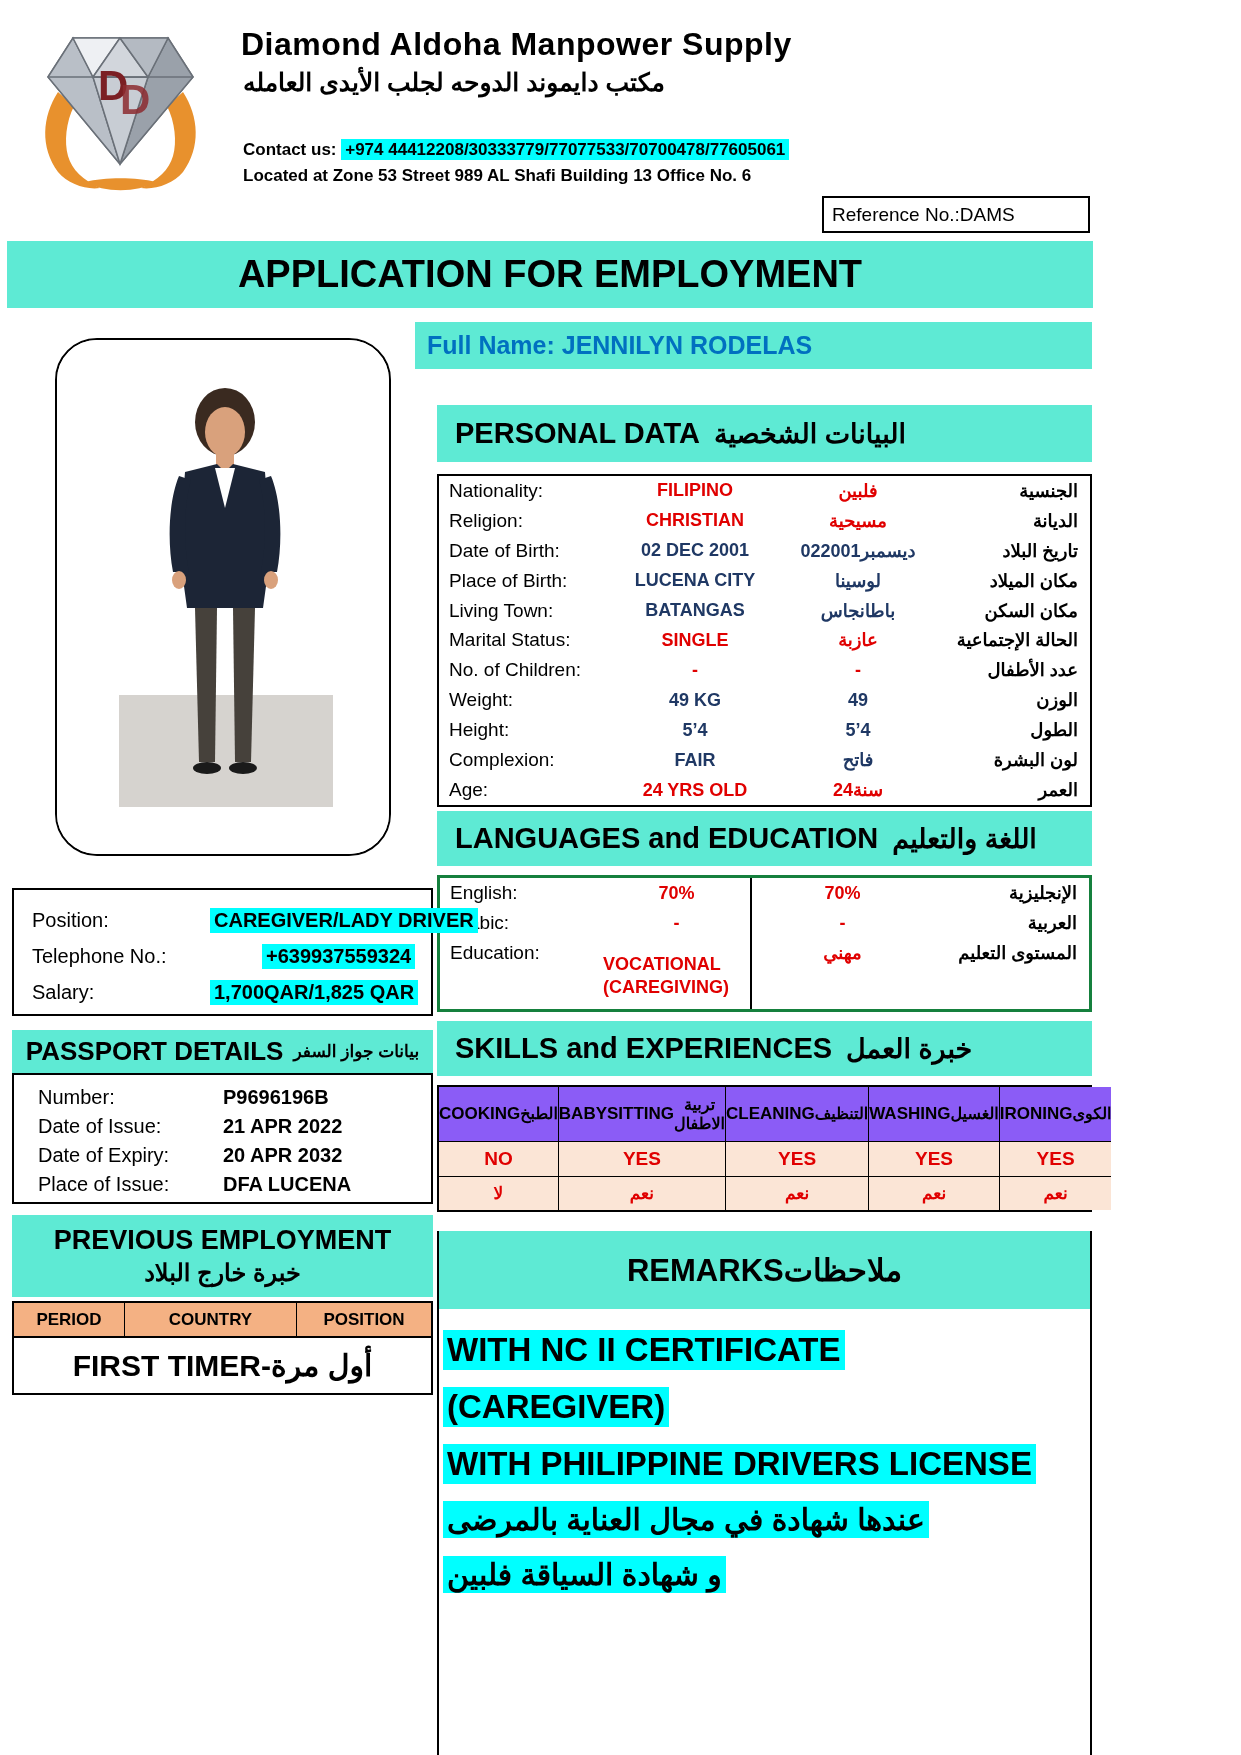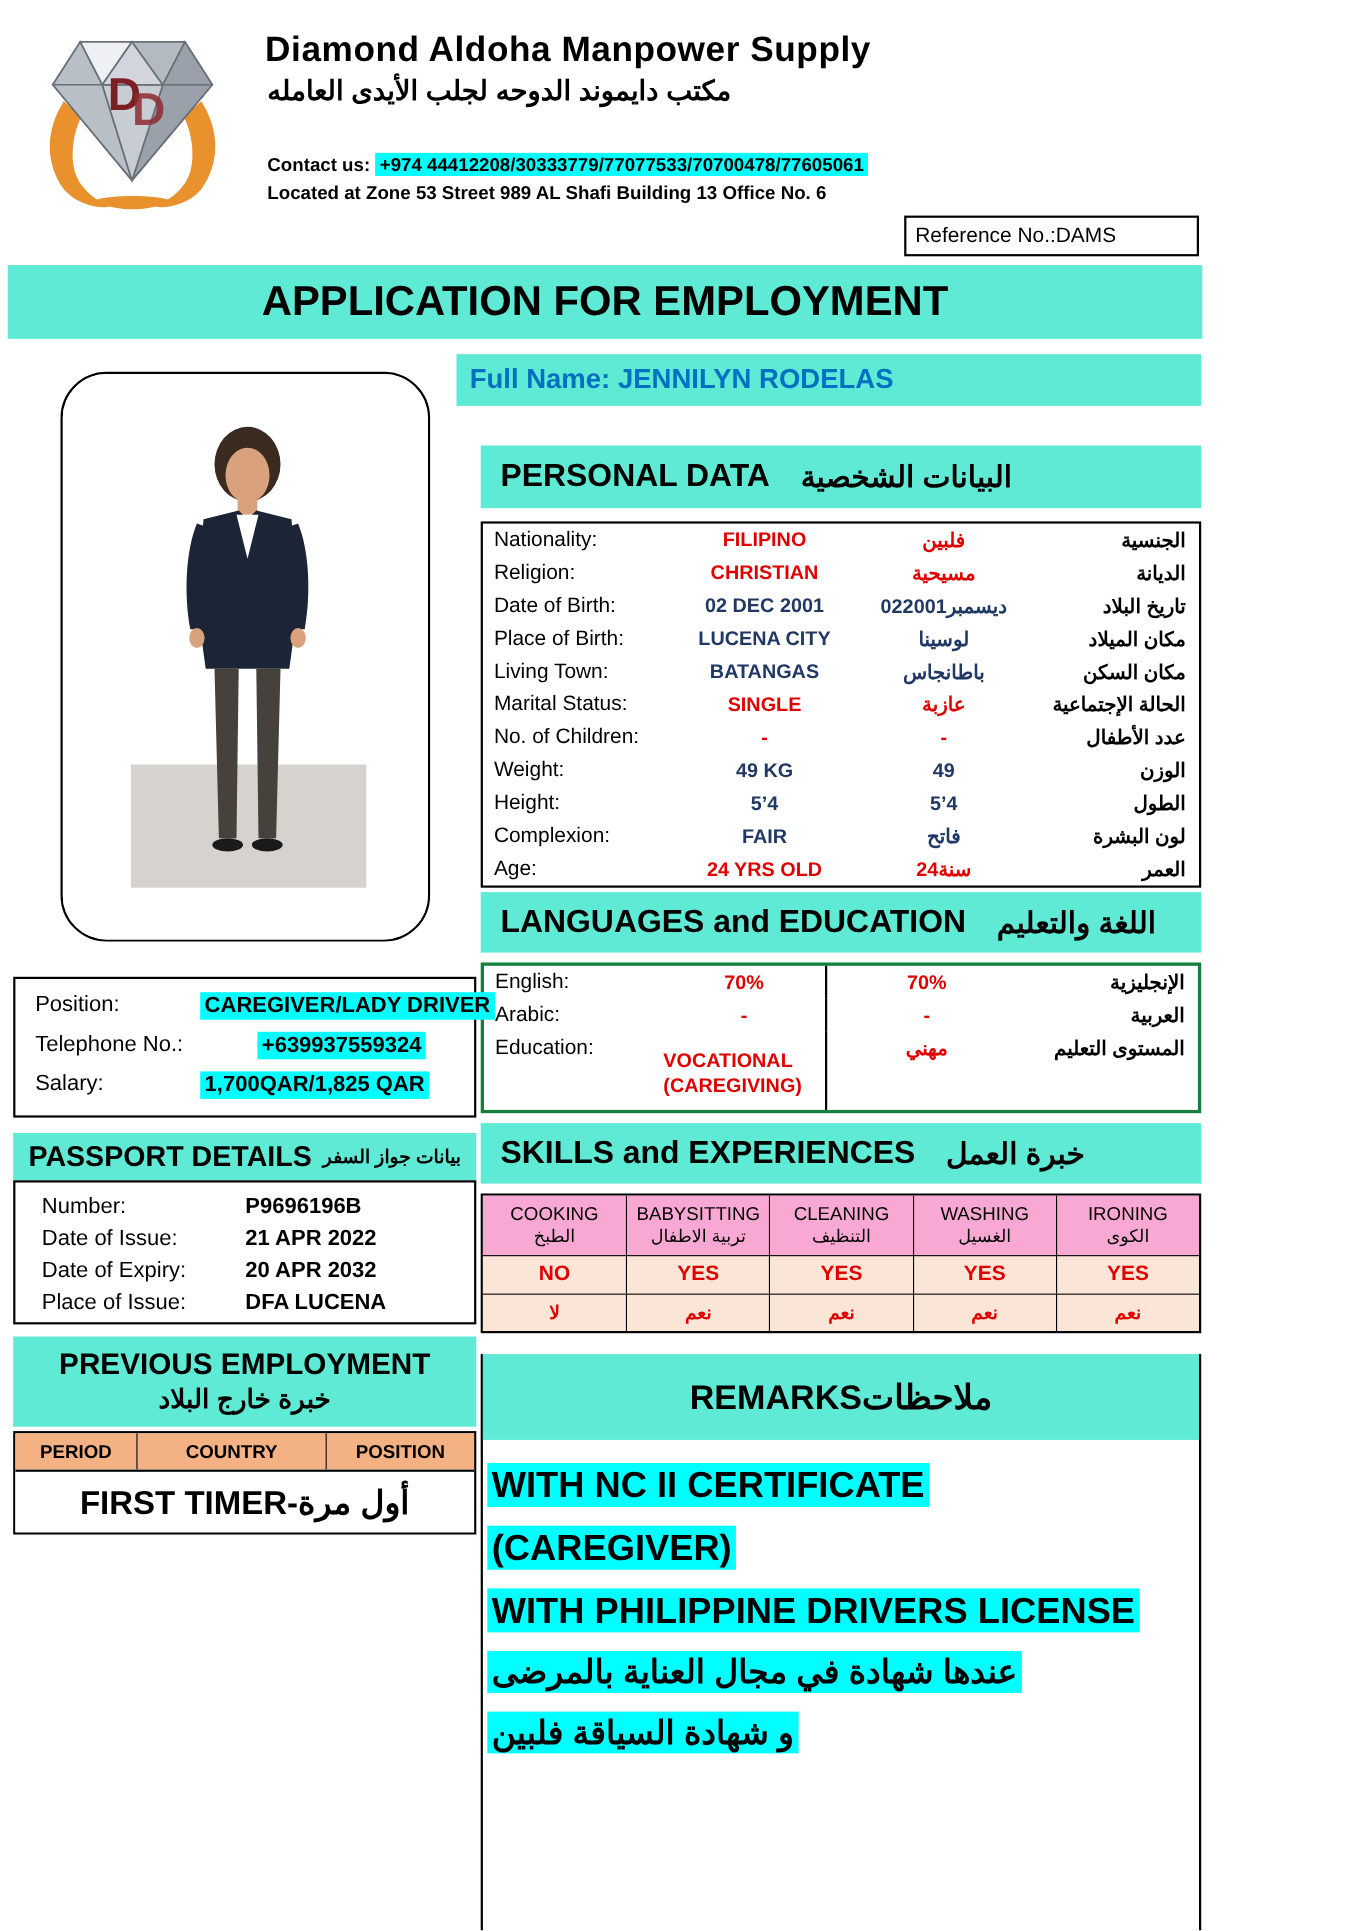--- a/index.html
+++ b/index.html
@@ -21,21 +21,21 @@
   .main-banner { left:7px; top:241px; width:1086px; height:67px; display:flex; align-items:center;
                  justify-content:center; font-size:38px; font-weight:bold; }
   .fullname-bar { left:415px; top:322px; width:677px; height:47px; display:flex; align-items:center;
                   padding-left:12px; font-size:25px; font-weight:bold; color:#0070C0; }
 
   
   .photo-frame { left:55px; top:338px; width:336px; height:518px; border:2px solid #000;
                  border-radius:42px; overflow:hidden; background:#fff; }
 
   
-  .sec-header { display:flex; align-items:center; gap:28px; font-weight:bold; padding-left:18px; }
+  .sec-header { display:flex; align-items:center; gap:14px; font-weight:bold; padding-left:18px; }
   .sec-header .en { font-size:29px; }
   .sec-header .ar { font-size:27px; }
 
   .pd-header { left:437px; top:405px; width:655px; height:57px; }
   .lang-header { left:437px; top:811px; width:655px; height:55px; }
   .skills-header { left:437px; top:1021px; width:655px; height:55px; }
 
   
   .pd-table { left:437px; top:474px; width:655px; height:333px; border:2px solid #000;
               display:grid; grid-template-columns:172px 168px 158px 1fr; grid-auto-rows:1fr; }
@@ -46,40 +46,40 @@
 
   
   .lang-table { left:437px; top:875px; width:655px; height:137px; border:3px solid #15803d;
                 display:grid; grid-template-columns:163px 147px 183px 1fr; grid-template-rows:30px 30px 1fr; }
   .vline { border-left:2px solid #000; }
   .top-align { align-items:flex-start; padding-top:4px; }
   .edu-val { flex-direction:column; line-height:1.25; }
 
   
   .pos-box { left:12px; top:888px; width:421px; height:128px; border:2px solid #000; padding:12px 0 0 18px; }
-  .pos-row { display:flex; align-items:flex-start; height:36px; font-size:20px; }
+  .pos-row { display:flex; align-items:center; height:36px; font-size:20px;gap:28px; }
   .pos-label { width:150px; flex:none; }
   .pos-value { font-weight:bold; white-space:nowrap; }
   .indent { margin-left:52px; }
 
   
   .pass-header { left:12px; top:1030px; width:421px; height:43px; display:flex; align-items:center;
                  justify-content:center; gap:10px; font-weight:bold; }
   .pass-header .en { font-size:26px; }
   .pass-header .ar { font-size:17px; }
   .pass-box { left:12px; top:1073px; width:421px; height:131px; border:2px solid #000; padding:8px 0 0 24px; }
   .pass-row { display:flex; align-items:center; height:29px; font-size:20px; }
   .pass-label { width:185px; flex:none; }
   .pass-value { font-weight:bold; }
 
   
   .skills-table { left:437px; top:1085px; width:655px; height:127px; border:2px solid #000;
                   display:grid; grid-template-columns:repeat(5,1fr); grid-template-rows:54px 1fr 1fr; }
   .sk { display:flex; align-items:center; justify-content:center; text-align:center; }
-  .sk-h { flex-direction:column; background:#f9a8d4; font-weight:normal; line-height:1.2; }
+  .sk-h { flex-direction:row; background:#8b5cf6; font-weight:bold; line-height:1.2; }
   .sk-h .en { font-size:17px; }
   .sk-h .ar { font-size:16px; }
   .sk-v { background:#FBE5D6; font-weight:bold; font-size:19px; }
   .sk-a { background:#FBE5D6; font-weight:bold; font-size:17px; }
   .bl { border-left:1.5px solid #000; }
   .bt { border-top:1.5px solid #000; }
 
   
   .prev-header { left:12px; top:1215px; width:421px; height:82px; display:flex; flex-direction:column;
                  align-items:center; justify-content:center; font-weight:bold; line-height:1.25; }

